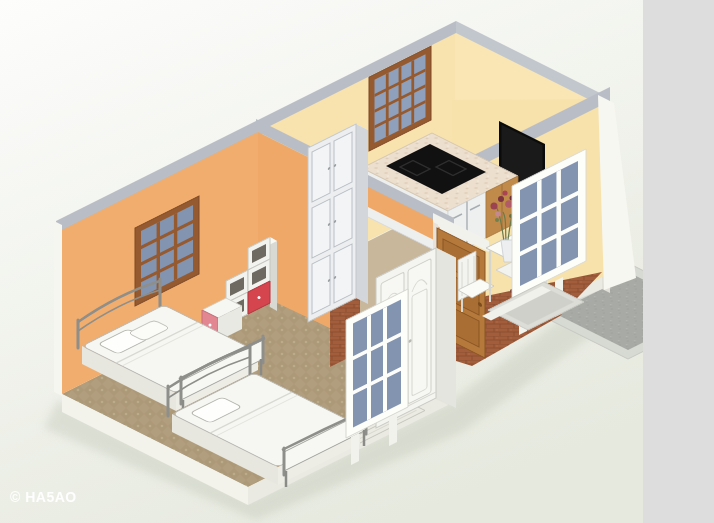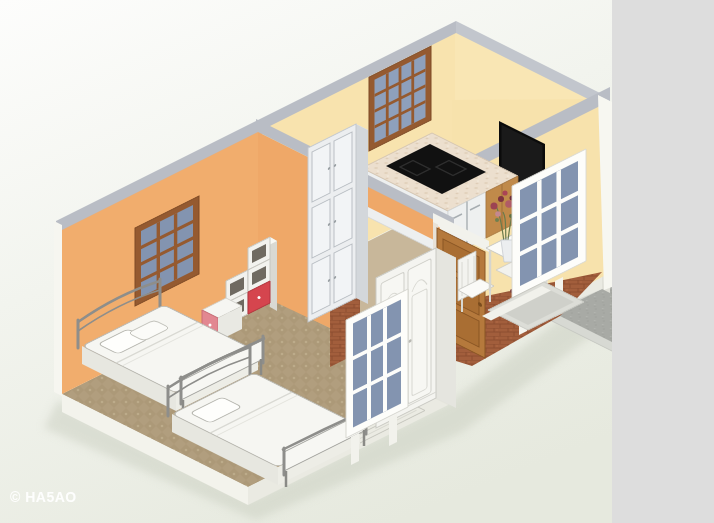--- a/index.html
+++ b/index.html
@@ -1,17 +1,17 @@
 <!DOCTYPE html>
 <html><head>
 <meta charset="utf-8">
 <style>
   html,body{margin:0;padding:0;background:#ddd;}
   #stage{position:relative;width:612px;height:523px;overflow:hidden;
-         font-family:"Liberation Sans", sans-serif;}
+         font-family:"Liberation Sans", sans-serif;padding-left:31px;}
   #stage svg{position:absolute;left:0;top:0;}
   #watermark{position:absolute;left:10px;top:489px;color:#ffffff;
              font-size:14px;font-weight:bold;letter-spacing:.5px;opacity:.95;
              font-family:"Liberation Sans", sans-serif;}
 </style>
 </head>
 <body>
 
 <div id="stage">
 <svg width="714" height="523" viewBox="0 0 714 523">

